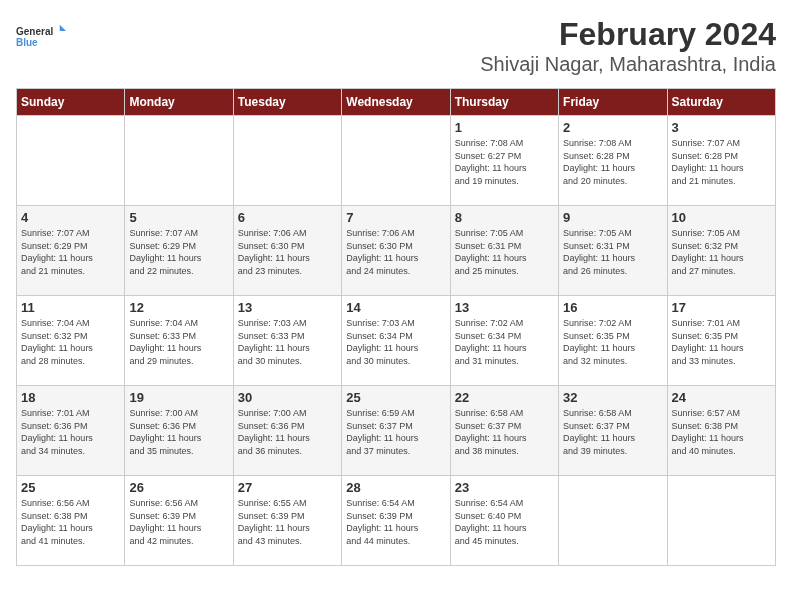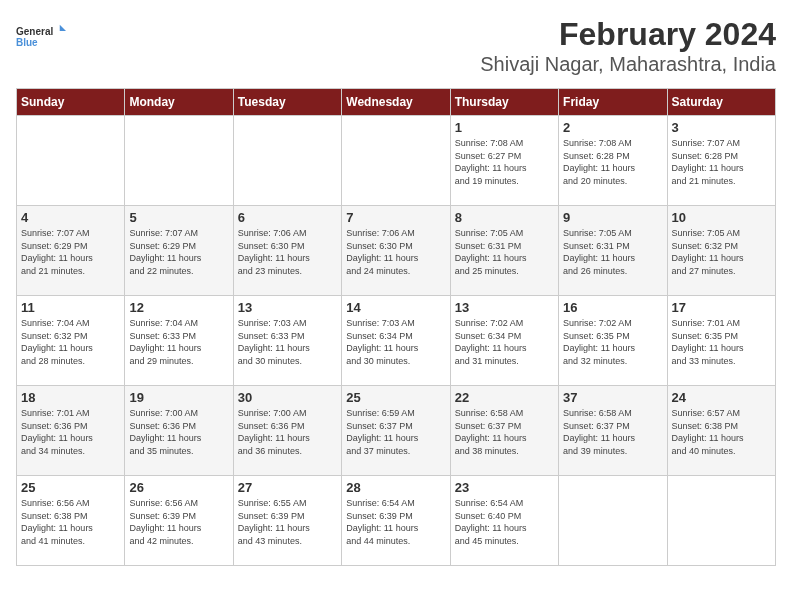--- a/index.html
+++ b/index.html
@@ -260,21 +260,21 @@
 and 37 minutes.</div>
         </td>
         <td>
           <span class="day-num">22</span>
           <div class="day-info" style="white-space: pre-line;">Sunrise: 6:58 AM
 Sunset: 6:37 PM
 Daylight: 11 hours
 and 38 minutes.</div>
         </td>
         <td>
-          <span class="day-num">37</span>
+          <span class="day-num">32</span>
           <div class="day-info" style="white-space: pre-line;">Sunrise: 6:58 AM
 Sunset: 6:37 PM
 Daylight: 11 hours
 and 39 minutes.</div>
         </td>
         <td>
           <span class="day-num">24</span>
           <div class="day-info" style="white-space: pre-line;">Sunrise: 6:57 AM
 Sunset: 6:38 PM
 Daylight: 11 hours

